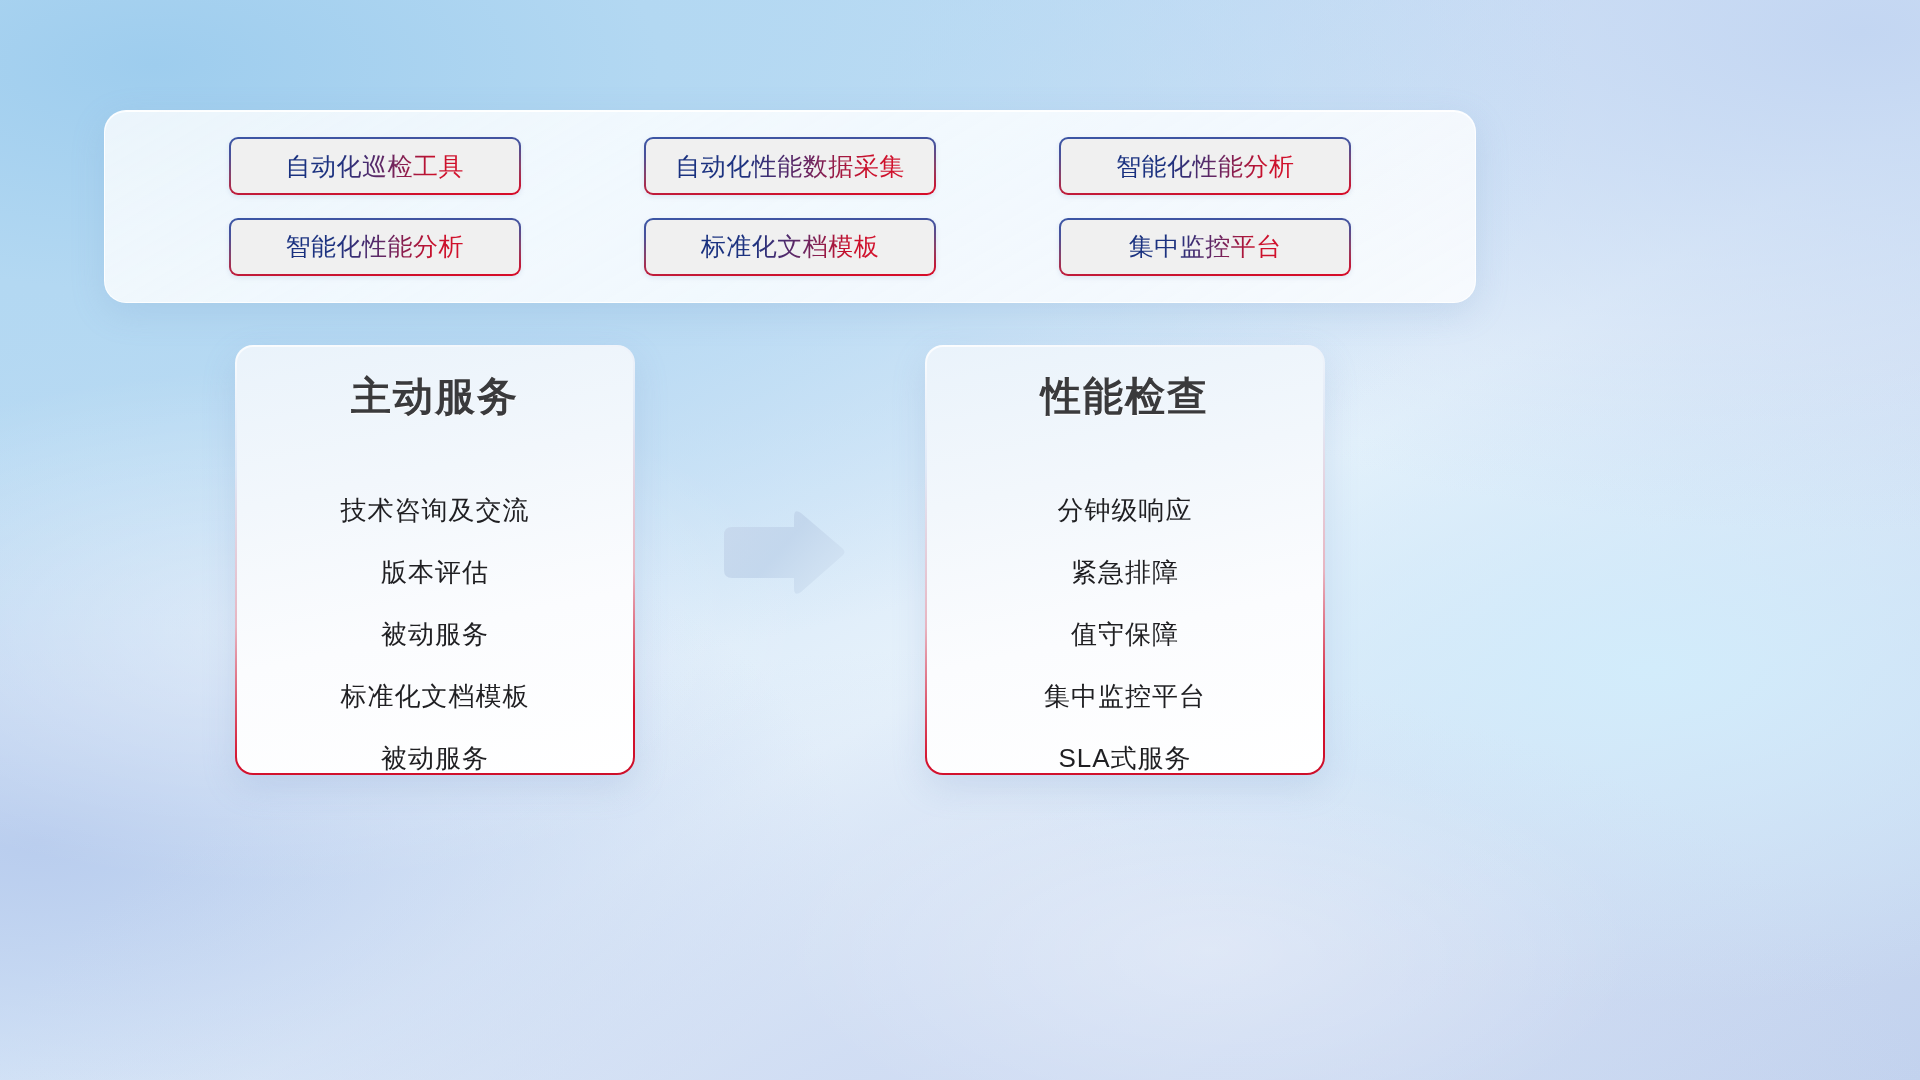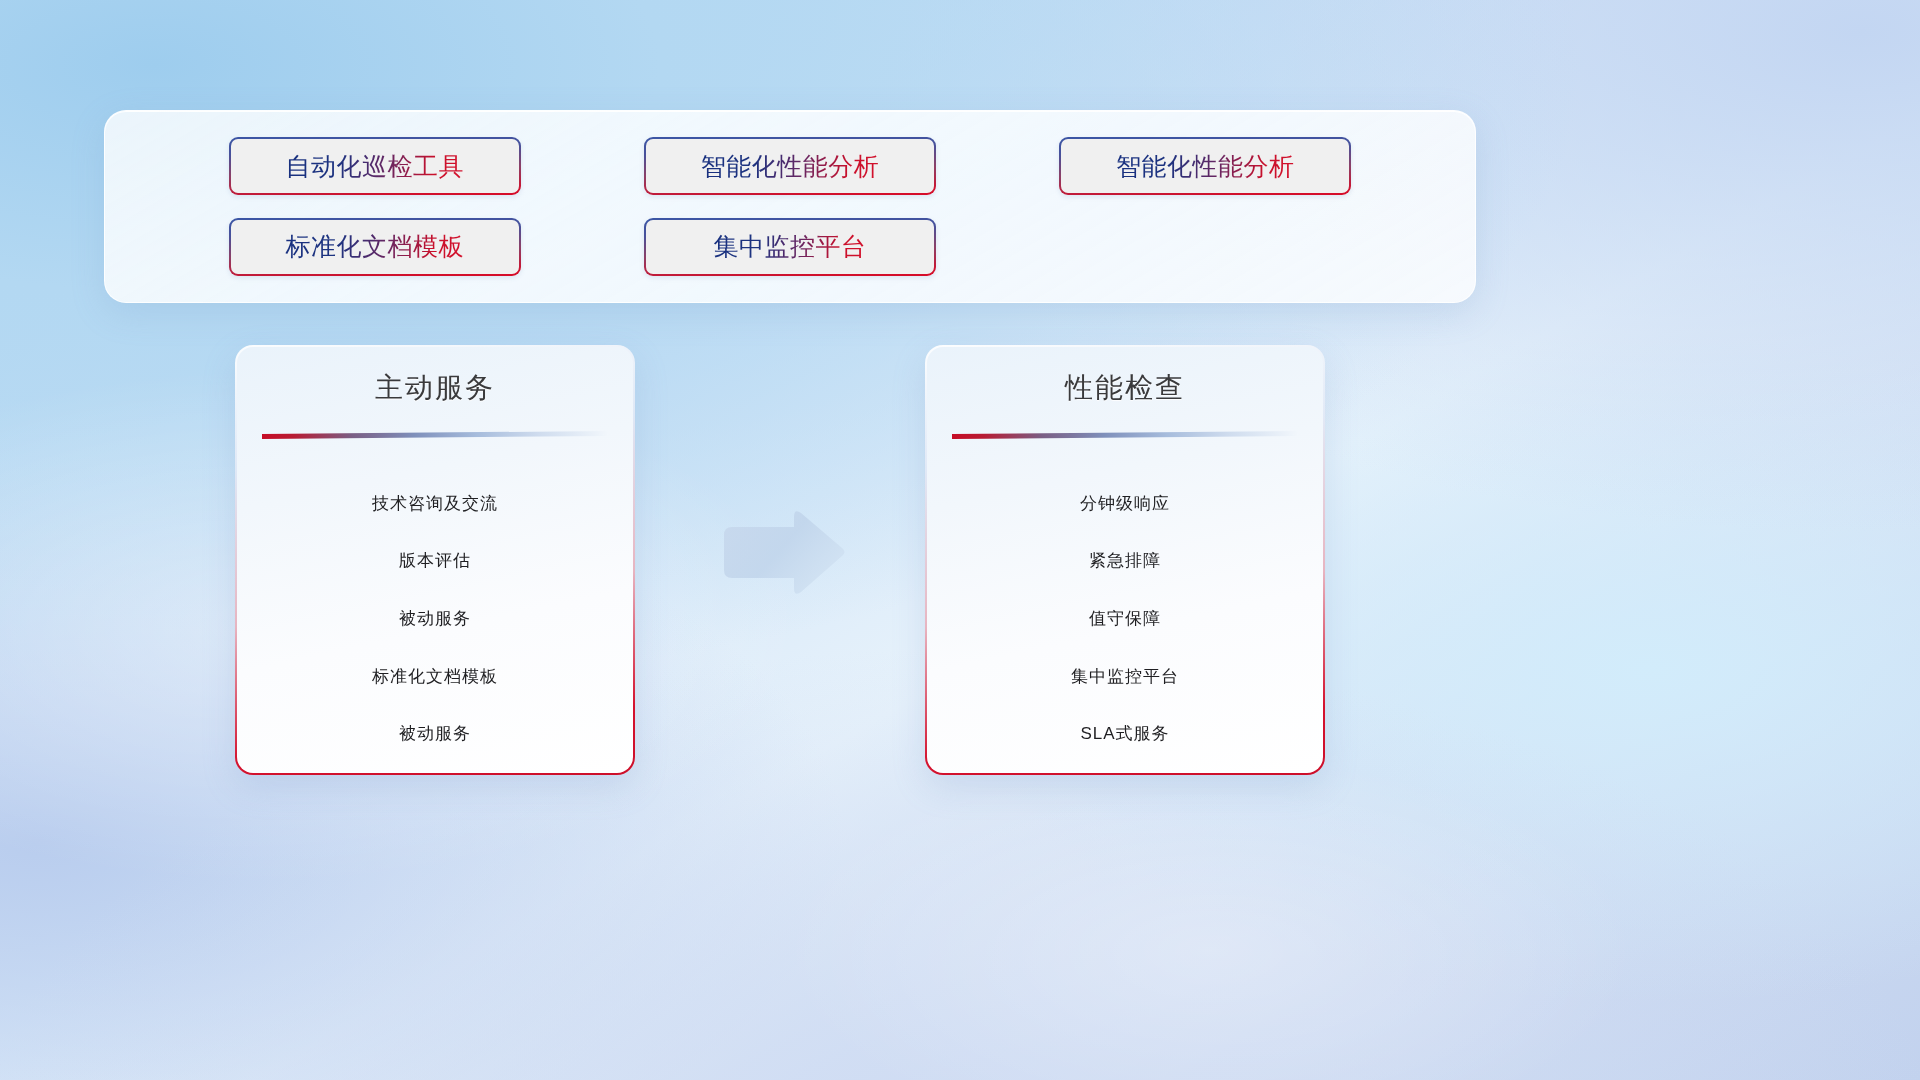--- a/index.html
+++ b/index.html
@@ -84,36 +84,36 @@
   .card-inner{
     width:100%; height:100%; border-radius:16px;
     background:linear-gradient(168deg,#eaf3fb 0%,#f2f7fc 32%,#fbfcfe 64%,#ffffff 100%);
     display:flex; flex-direction:column; align-items:center;
     padding-top:22px; overflow:hidden;
   }
   #card-left { left:235px; }
   #card-right{ left:925px; }
 
   .card-title{
-    font-size:28px; font-weight:400; color:#3a3a3c; letter-spacing:2px;
+    font-size:40px; font-weight:700; color:#3a3a3c; letter-spacing:2px;
     text-shadow:0 1px 1px rgba(255,255,255,.9);
   }
   .card-rule{
     width:346px; height:8px; margin-top:24px; margin-bottom:14px;
     background:linear-gradient(90deg,#c60c26 0%,#b81b33 9%,#7a5e84 26%,#7f90bb 44%,#a6bcdc 62%,#cfdcee 80%,rgba(214,226,240,0) 100%);
     clip-path:polygon(0 38%, 100% 0, 100% 62%, 0 100%);
   }
   .card-list{
     flex:1; width:100%;
     display:flex; flex-direction:column;
     align-items:center; justify-content:space-evenly;
     padding:4px 0 20px;
   }
   .card-item{
-    font-size:17px; color:#1f1f22; letter-spacing:1px; white-space:nowrap;margin-top:27px;
+    font-size:26px; color:#1f1f22; letter-spacing:1px; white-space:nowrap;margin-top:27px;
   }
 
   
   .arrow{
     position:absolute; left:718px; top:505px; width:130px; height:95px; z-index:2;
   }
   .arrow svg{ display:block; width:130px; height:95px; }
 </style>
 </head>
 <body>
@@ -122,20 +122,25 @@
 
   <div class="top-panel">
     <div class="chip-grid">
 
       <div class="chip">
         <div class="chip-inner">
           <span class="chip-label">自动化巡检工具</span>
         </div>
       </div>
 
+      <div class="chip">
+        <div class="chip-inner">
+          <span class="chip-label">自动化性能数据采集</span>
+        </div>
+      </div>
 
       <div class="chip">
         <div class="chip-inner">
           <span class="chip-label">智能化性能分析</span>
         </div>
       </div>
 
       <div class="chip">
         <div class="chip-inner">
           <span class="chip-label">智能化性能分析</span>

